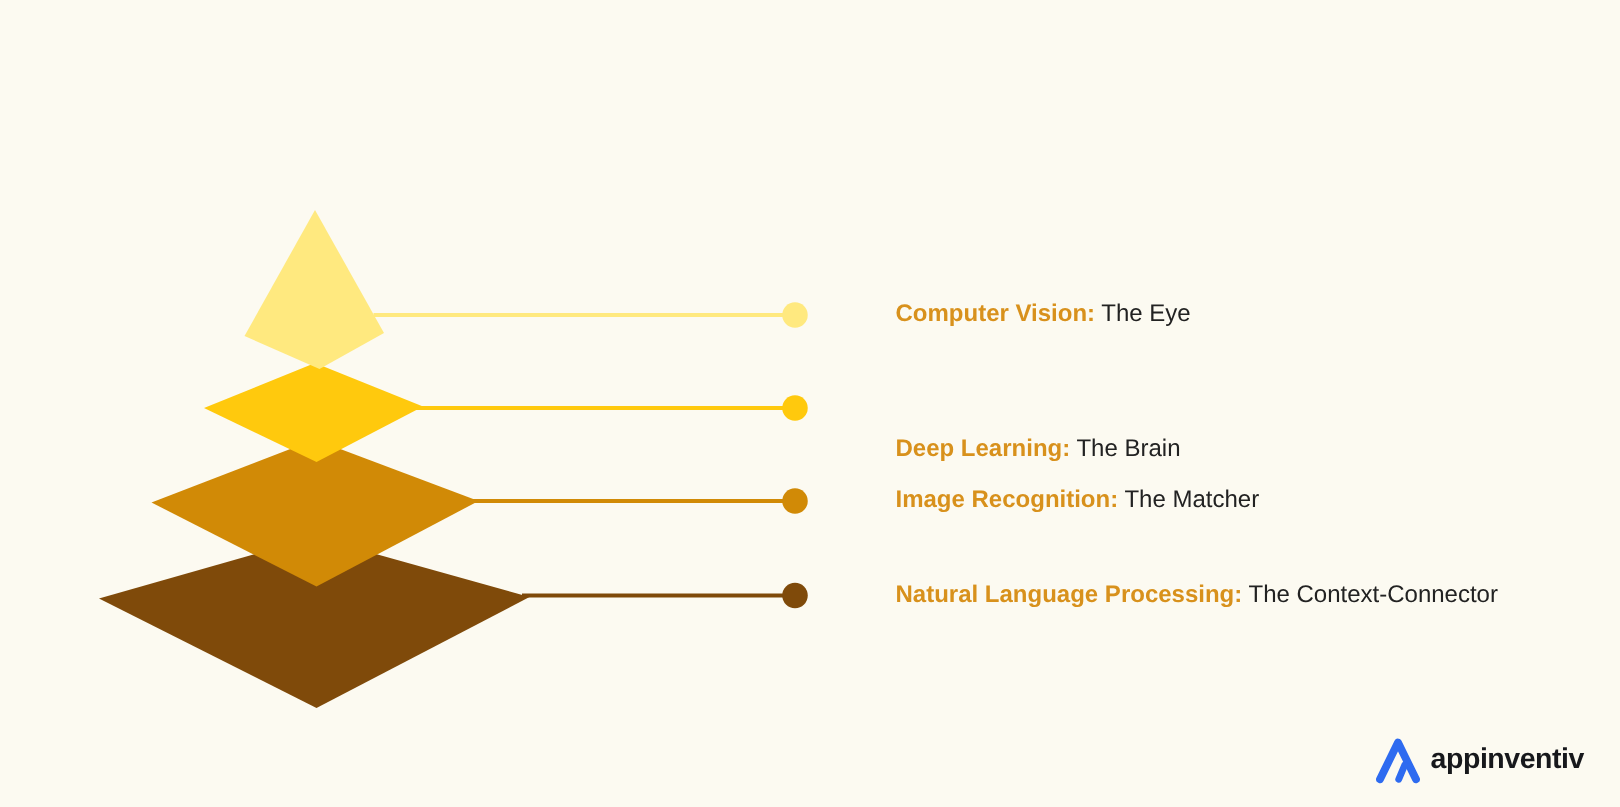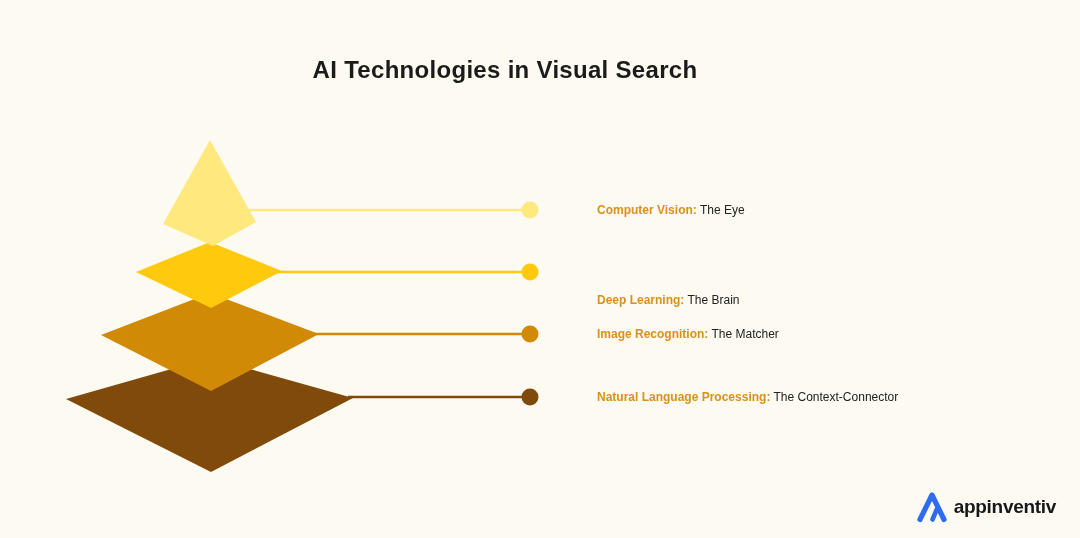--- a/index.html
+++ b/index.html
@@ -23,21 +23,21 @@
     white-space: nowrap;
   }
   .figure {
     position: absolute;
     inset: 0;
   }
   .label {
     position: absolute;
     left: 597px;
     width: 420px;
-    font-size: 12px;
+    font-size: 16px;
     line-height: 36px;
     color: var(--ink, #222);
   }
   .label .term {
     font-weight: 700;
     color: var(--accent, #D8911C);
   }
   .label-1 { top: 192px; }
   .label-2 { top: 254px; margin-top: 28px; }
   .label-3 { top: 316px; }
@@ -56,21 +56,20 @@
     font-weight: 600;
     letter-spacing: -0.3px;
     color: var(--logo-ink, #17181C);
   }
 </style>
 </head>
 <body>
 
 <div class="canvas">
 
-  <div class="title">AI Technologies in Visual Search</div>
 
   <svg class="figure" width="1080" height="538" viewBox="0 0 1080 538">
 
     <line x1="249" y1="210" x2="530" y2="210" stroke-width="2.6" stroke="#FFE97F"></line>
     <line x1="276" y1="272" x2="530" y2="272" stroke-width="2.6" stroke="#FFC90D"></line>
     <line x1="314" y1="334" x2="530" y2="334" stroke-width="2.6" stroke="#D18A06"></line>
     <line x1="348" y1="397" x2="530" y2="397" stroke-width="2.6" stroke="#7F4A0A"></line>
 
     <polygon points="210,358 353,398 211,472 66,399" fill="#7F4A0A"></polygon>
     <polygon points="210,293 319,334 211,391 101,335" fill="#D18A06"></polygon>

